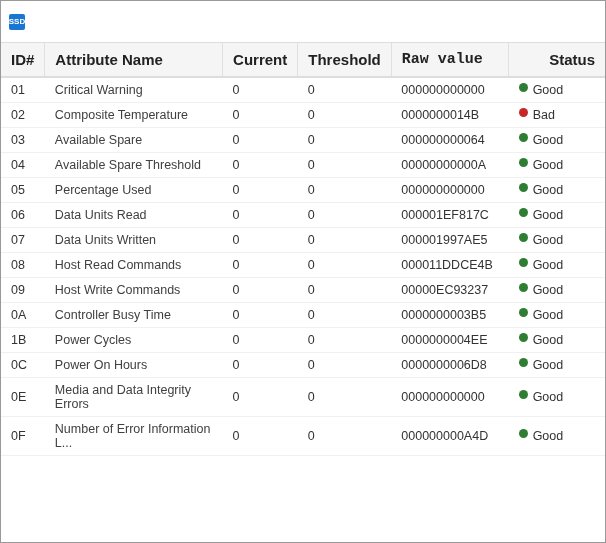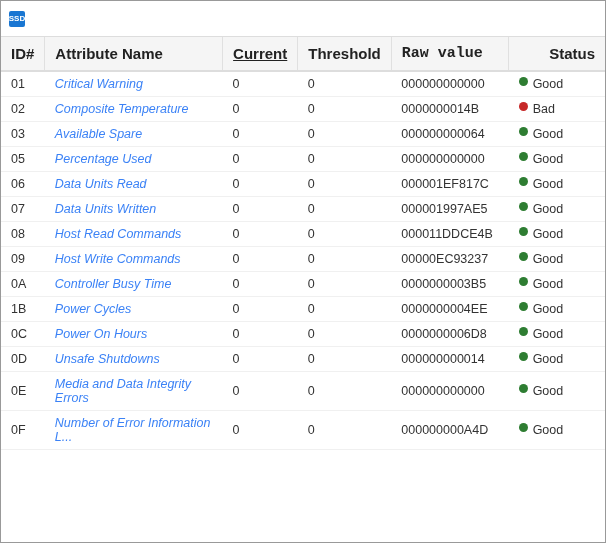--- a/index.html
+++ b/index.html
@@ -17,21 +17,21 @@
       width: 606px;
       height: 543px;
       background: #fff;
       border: 1px solid #999;
       display: flex;
       flex-direction: column;
     }
     .titlebar {
       background: #fff;
       border-bottom: 1px solid #ddd;
-      height: 36px;
+      height: 42px;
       display: flex;
       align-items: center;
       padding: 0 8px;
       user-select: none;
     }
     .titlebar-icon {
       width: 16px;
       height: 16px;
       margin-right: 6px;
       background: #1976d2;
@@ -86,41 +86,40 @@
       white-space: nowrap;
     }
     th:last-child { border-right: none; }
     td {
       padding: 5px 10px;
       color: #333;
       border-bottom: 1px solid #f0f0f0;
       font-size: 12.5px;
     }
     .attr-name {
-      color: #3b82f6;
-      font-style: italic;
+      color: #404040;
     }
     .status-cell {
       display: flex;
       align-items: flex-start;
       gap: 5px;
       white-space: nowrap;
     }
     .dot {
       width: 9px;
       height: 9px;
       border-radius: 50%;
       display: inline-block;
       flex-shrink: 0;
     }
     .dot-good { background: #2e7d32; }
     .dot-bad { background: #c62828; }
     .col-id { width: 38px; }
     .col-attr { width: 200px; }
-    .col-current { width: 65px; text-decoration: underline; }
+    .col-current { width: 65px; }
     .col-threshold { width: 75px; }
     .col-raw { width: 120px; font-family: Liberation Mono, monospace; }
     .col-status { width: 80px; padding-left: 40px; }
   </style>
 </head>
 <body>
 
 <div class="window">
 
   <div class="titlebar">
@@ -181,20 +180,33 @@
       <td>0</td>
       <td>000000000064</td>
       <td>
         <div class="status-cell">
           <span class="dot dot-good"></span>
           <span>Good</span>
         </div>
       </td>
     </tr>
           <tr>
+      <td>04</td>
+      <td><span class="attr-name">Available Spare Threshold</span></td>
+      <td>0</td>
+      <td>0</td>
+      <td>00000000000A</td>
+      <td>
+        <div class="status-cell">
+          <span class="dot dot-good"></span>
+          <span>Good</span>
+        </div>
+      </td>
+    </tr>
+          <tr>
       <td>05</td>
       <td><span class="attr-name">Percentage Used</span></td>
       <td>0</td>
       <td>0</td>
       <td>000000000000</td>
       <td>
         <div class="status-cell">
           <span class="dot dot-good"></span>
           <span>Good</span>
         </div>
@@ -277,33 +289,20 @@
           <span>Good</span>
         </div>
       </td>
     </tr>
           <tr>
       <td>0C</td>
       <td><span class="attr-name">Power On Hours</span></td>
       <td>0</td>
       <td>0</td>
       <td>0000000006D8</td>
-      <td>
-        <div class="status-cell">
-          <span class="dot dot-good"></span>
-          <span>Good</span>
-        </div>
-      </td>
-    </tr>
-          <tr>
-      <td>0D</td>
-      <td><span class="attr-name">Unsafe Shutdowns</span></td>
-      <td>0</td>
-      <td>0</td>
-      <td>000000000014</td>
       <td>
         <div class="status-cell">
           <span class="dot dot-good"></span>
           <span>Good</span>
         </div>
       </td>
     </tr>
           <tr>
       <td>0E</td>
       <td><span class="attr-name">Media and Data Integrity Errors</span></td>

